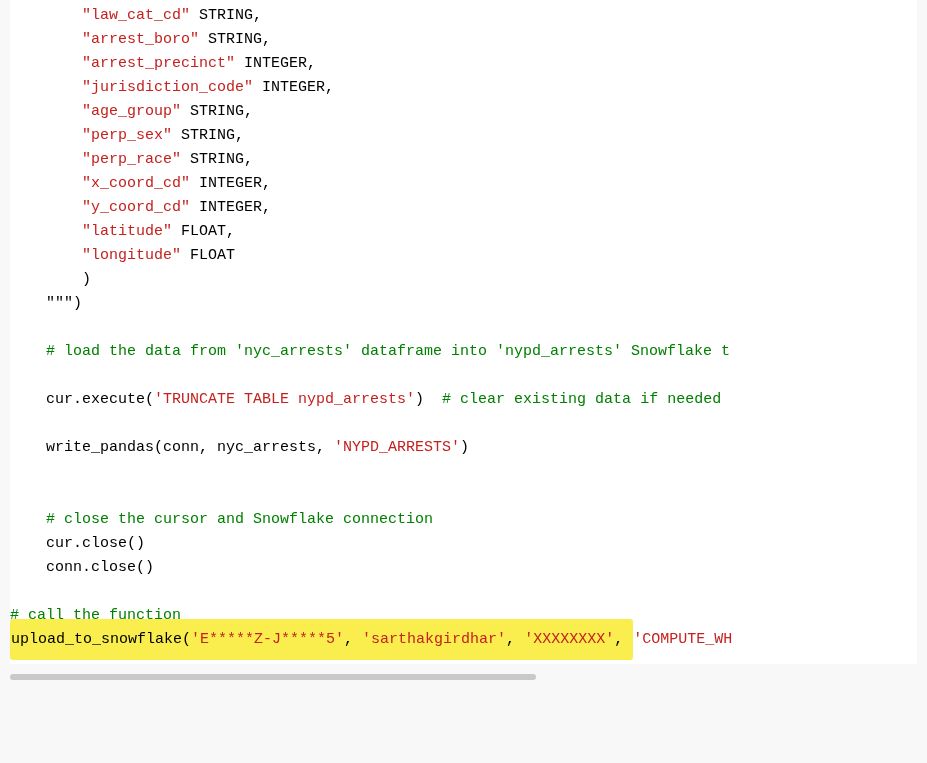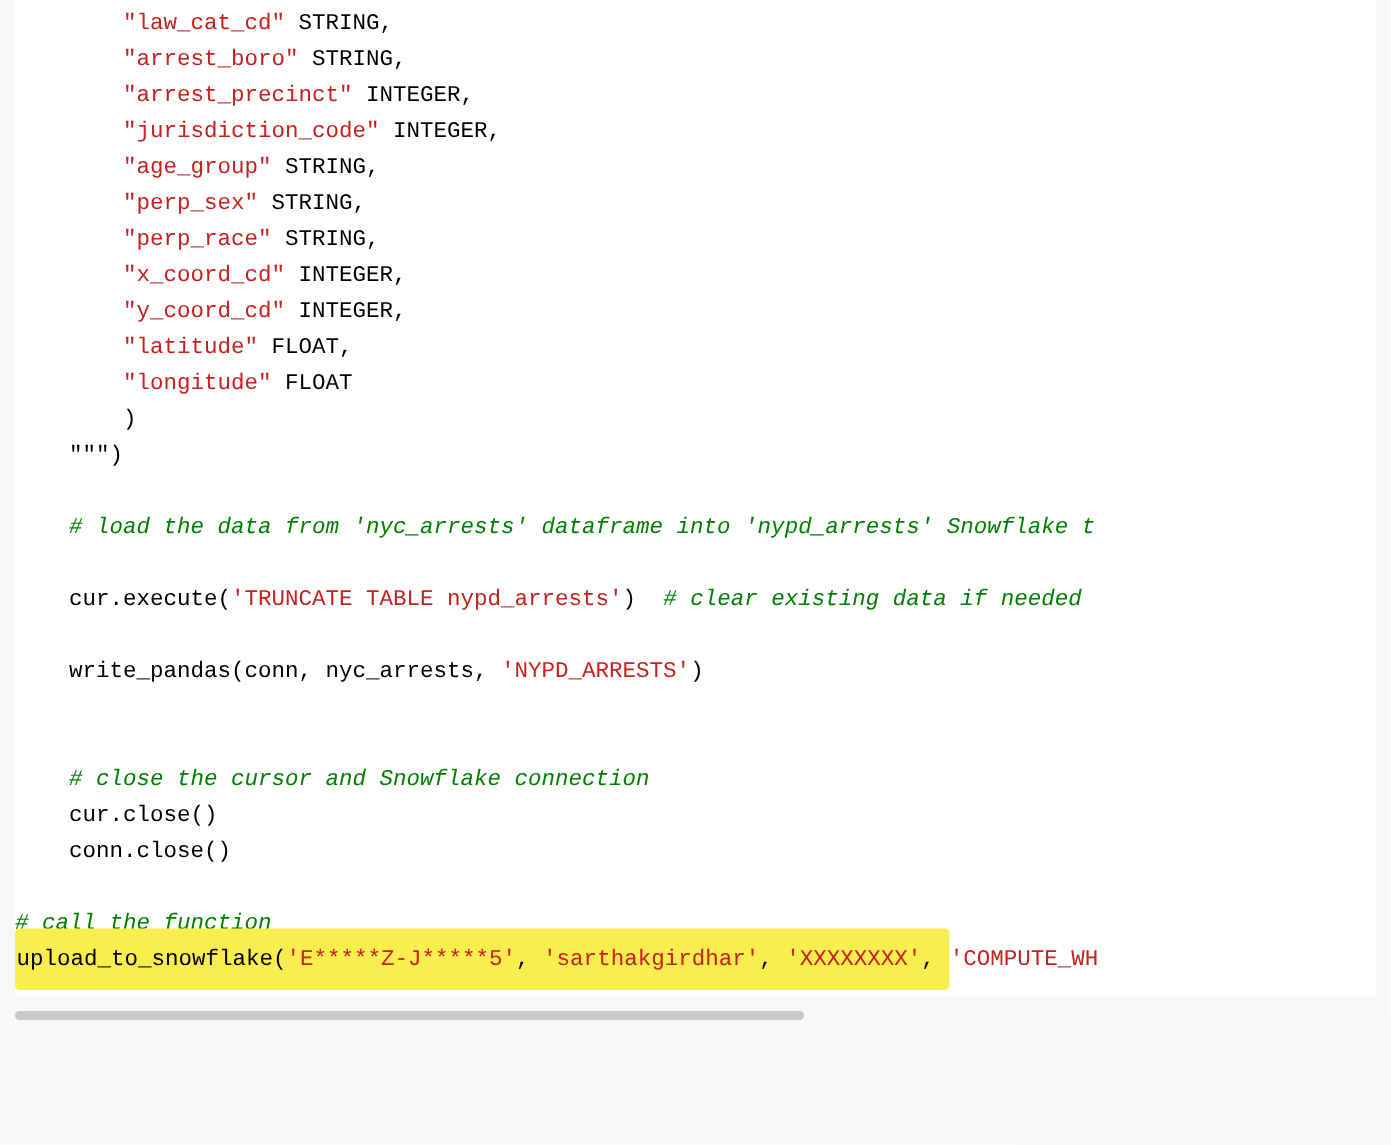--- a/index.html
+++ b/index.html
@@ -14,21 +14,21 @@
   .code-block {
     background: #ffffff;
     padding: 4px 0 12px 0;
     margin: 0 10px 10px 10px;
     white-space: pre;
     overflow-x: auto;
     color: #000;
   }
   .line { display: block; }
   .str { color: #c5211e; }
-  .cmt { color: #008000; font-style: italic; }
+  .cmt { color: #008000; }
   .highlight {
     background: #f9ee4e;
     border-radius: 3px;
     display: inline;
     padding: 12px 1px;
   }
   .scrollbar-mimic {
     height: 10px;
     margin: 0 10px 6px 10px;
   }

